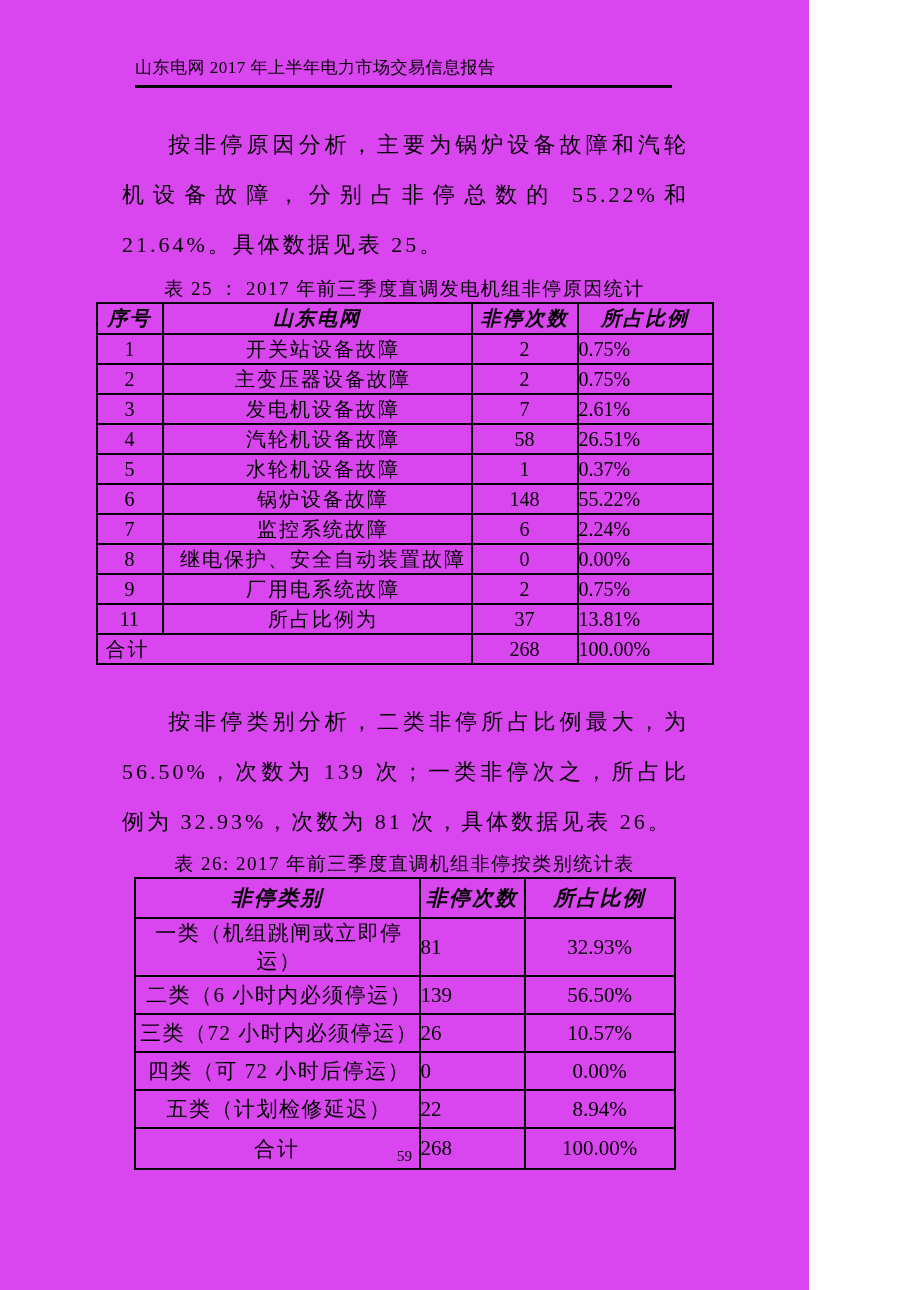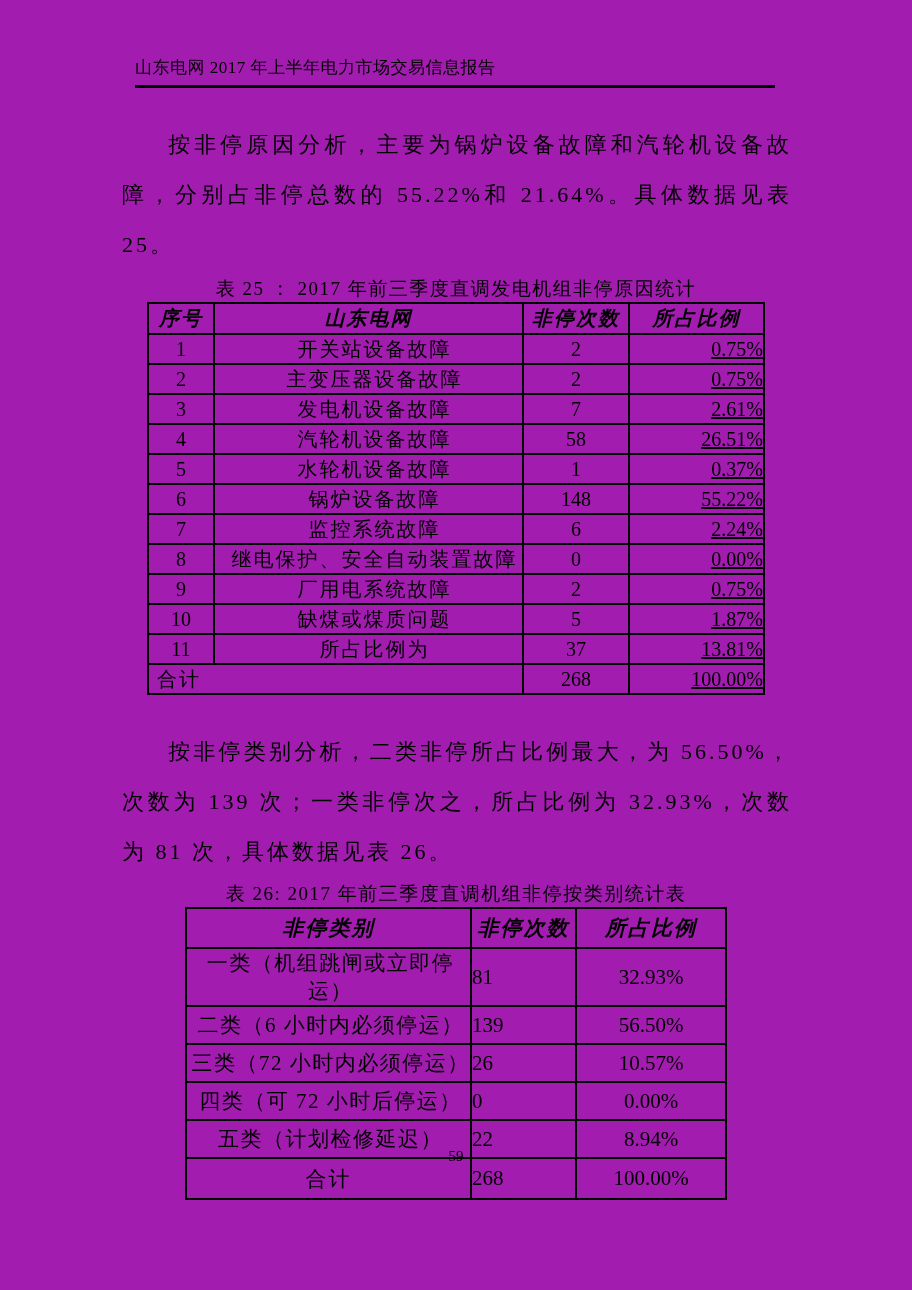--- a/index.html
+++ b/index.html
@@ -1,21 +1,21 @@
 <!DOCTYPE html>
 <html><head>
 <meta charset="utf-8">
 <style>
   * { margin: 0; padding: 0; box-sizing: border-box; }
   html, body { background: #ffffff; }
   .page {
     position: relative;
-    width: 912px;
+    width: 809px;
     height: 1290px;
-    background: #a21caf;
+    background: #d946ef;
     color: #000000;
     font-family: "Liberation Serif", "DejaVu Serif", serif;
     overflow: hidden;
   }
   
   .doc-header { padding-top: 56px; margin-left: 135px; margin-right: 137px; }
   .doc-header-title { font-size: 17px; line-height: 24px; letter-spacing: 0.5px; }
   .doc-header-rule { height: 3px; background: #000; margin-top: 5px; }
   
   .para {
@@ -52,21 +52,21 @@
     font-style: italic;
     text-align: center;
     letter-spacing: 2px;
   }
   .tbl-25 { width: 616px; font-size: 20px; margin-top: 0; }
   .tbl-25 th { height: 31px; font-size: 20px; font-style: italic; }
   .tbl-25 td { height: 30px; }
   .tbl-25 .c-seq   { text-align: center; }
   .tbl-25 .c-reason{ text-align: center; padding-left: 12px; letter-spacing: 2px; }
   .tbl-25 .c-count { text-align: center; }
-  .tbl-25 .c-pct   { text-align: right; text-decoration: underline; }
+  .tbl-25 .c-pct   { text-align: left; }
   .tbl-25 .c-total-label { text-align: left; padding-left: 8px; letter-spacing: 2px; }
   .tbl-26 { width: 540px; font-size: 21px; }
   .tbl-26 th { height: 40px; font-size: 21px; }
   .tbl-26 td { height: 38px; }
   .tbl-26 .c-cat   { text-align: center; padding-left: 4px; letter-spacing: 1.5px; }
   .tbl-26 .c-count { }
   .tbl-26 .c-pct   { text-align: center; }
   .tbl-26 .c-total-label { text-align: center; letter-spacing: 2px; }
   .tbl-26 .total-row td { height: 41px; }
   
@@ -158,26 +158,20 @@
         <td class="c-count">0</td>
         <td class="c-pct">0.00%</td>
       </tr>
         <tr>
         <td class="c-seq">9</td>
         <td class="c-reason">厂用电系统故障</td>
         <td class="c-count">2</td>
         <td class="c-pct">0.75%</td>
       </tr>
         <tr>
-        <td class="c-seq">10</td>
-        <td class="c-reason">缺煤或煤质问题</td>
-        <td class="c-count">5</td>
-        <td class="c-pct">1.87%</td>
-      </tr>
-        <tr>
         <td class="c-seq">11</td>
         <td class="c-reason">所占比例为</td>
         <td class="c-count">37</td>
         <td class="c-pct">13.81%</td>
       </tr>
       </tbody>
     <tbody>
       <tr class="total-row">
         <td class="c-total-label" colspan="2">合计</td>
         <td class="c-count">268</td>

